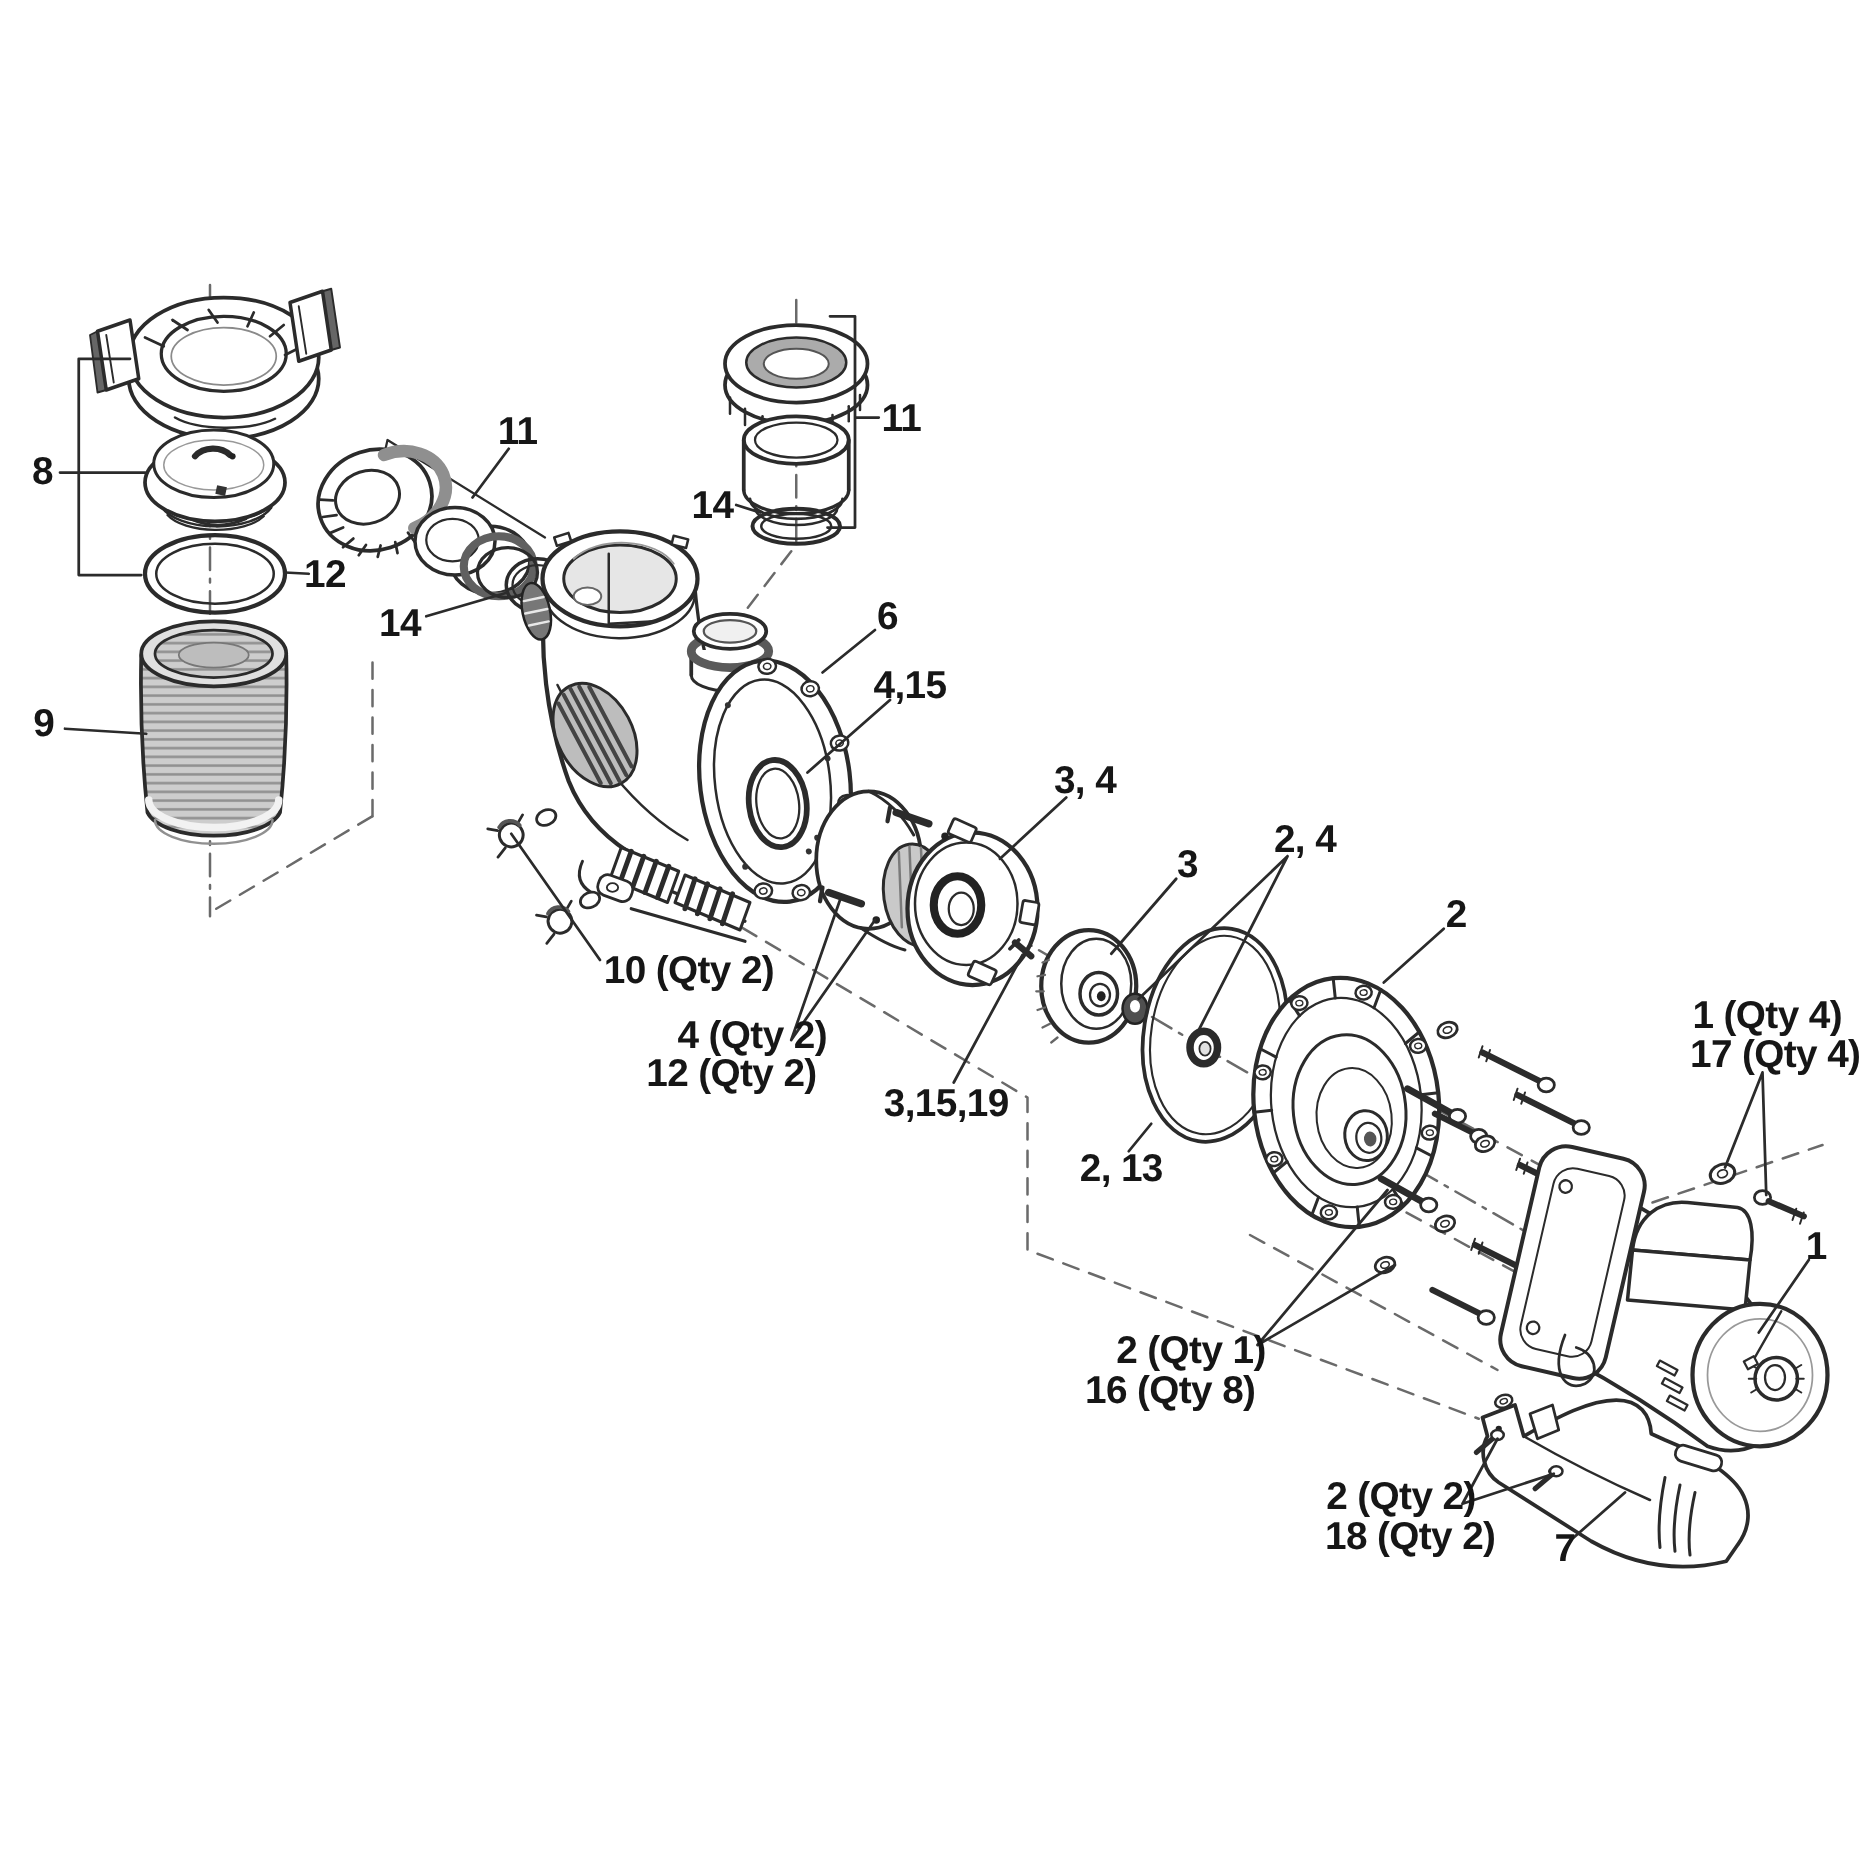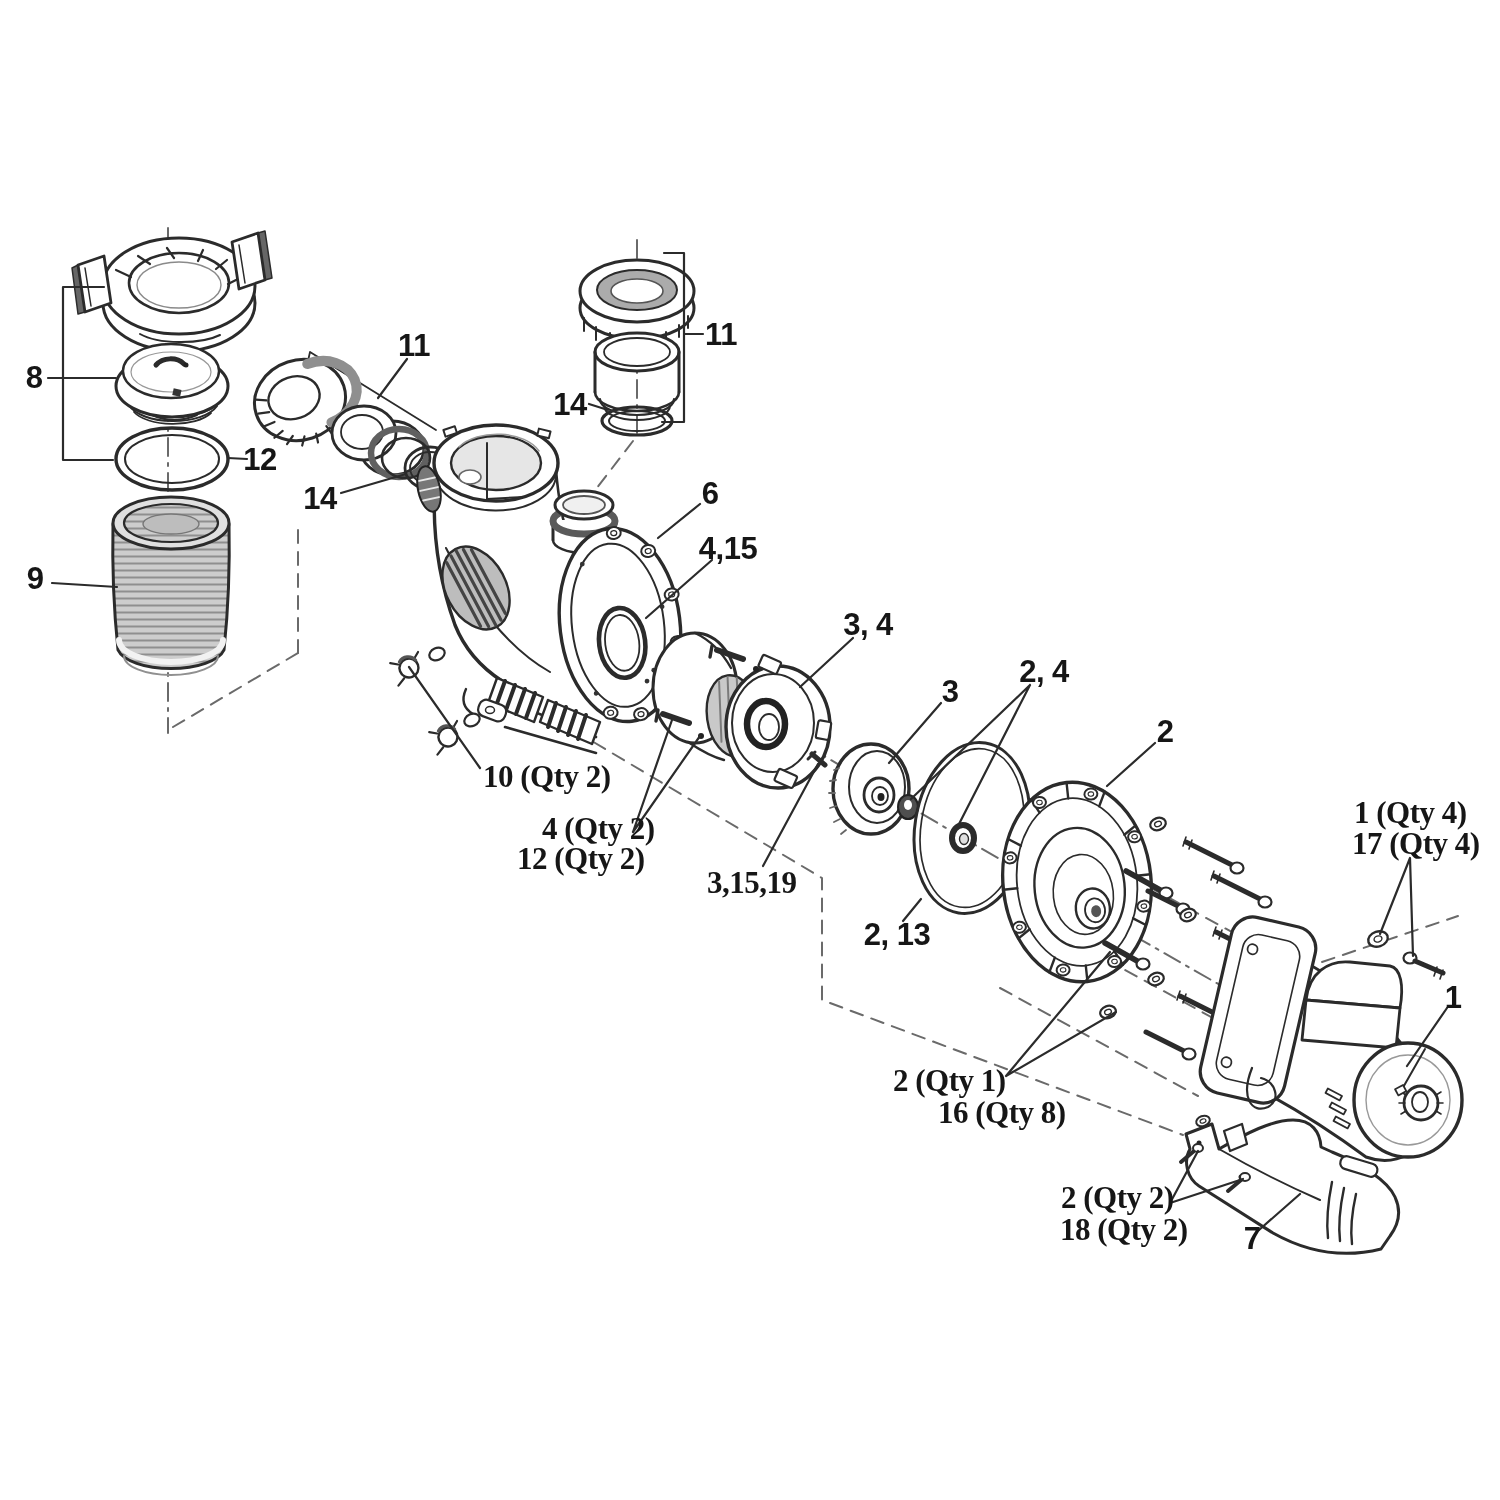--- a/index.html
+++ b/index.html
@@ -1,21 +1,21 @@
 <!DOCTYPE html>
 <html><head>
 <meta charset="utf-8">
 <style>
   html,body{margin:0;padding:0;background:#fff;}
   #stage{position:relative;width:1500px;height:1500px;background:#fff;overflow:hidden;
          font-family:"Liberation Sans",sans-serif;}
   #art{position:absolute;left:0;top:0;}
   .co{position:absolute;transform:translate(-50%,-50%);font-weight:700;font-size:31px;
       letter-spacing:-0.5px;color:#161616;white-space:nowrap;line-height:1;}
-  .co-left{transform:translate(0,-50%);font-family:Liberation Serif, serif;}
+  .co-left{transform:translate(0,-50%);}
 </style>
 </head>
 <body>
 
 <div id="stage">
 
 <svg id="art" width="1500" height="1500" viewBox="0 0 1500 1500">
   <defs>
     <pattern id="mesh" width="9" height="7" patternUnits="userSpaceOnUse">
       <rect width="9" height="7" fill="#cdcdcd"></rect>
@@ -454,18 +454,18 @@
 <div class="co" style="left:1165px;top:731px">2</div>
 <div class="co" style="left:897px;top:934px">2, 13</div>
 <div class="co co-left" style="left:483px;top:776px">10 (Qty 2)</div>
 <div class="co co-left" style="left:542px;top:828px">4 (Qty 2)</div>
 <div class="co co-left" style="left:517px;top:858px">12 (Qty 2)</div>
 <div class="co co-left" style="left:707px;top:882px">3,15,19</div>
 <div class="co co-left" style="left:1354px;top:812px">1 (Qty 4)</div>
 <div class="co co-left" style="left:1352px;top:843px">17 (Qty 4)</div>
 <div class="co" style="left:1453px;top:997px">1</div>
 <div class="co co-left" style="left:893px;top:1080px">2 (Qty 1)</div>
-<div class="co co-left" style="left:938px;top:1112px">16 (Qty 8)</div>
+<div class="co co-left" style="left:868px;top:1112px">16 (Qty 8)</div>
 <div class="co co-left" style="left:1061px;top:1197px">2 (Qty 2)</div>
 <div class="co co-left" style="left:1060px;top:1229px">18 (Qty 2)</div>
 <div class="co" style="left:1252px;top:1238px">7</div>
 
 </div>
 
 </body></html>

